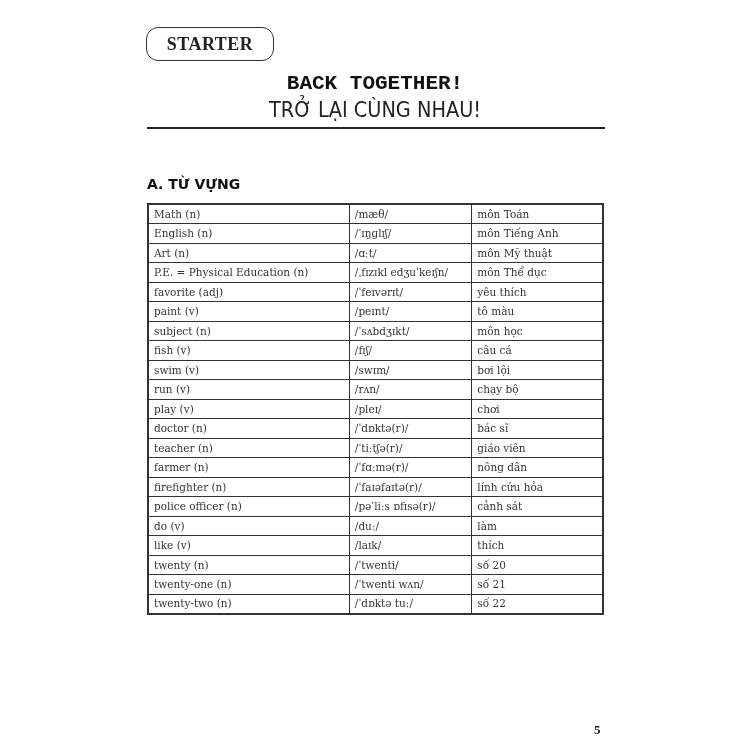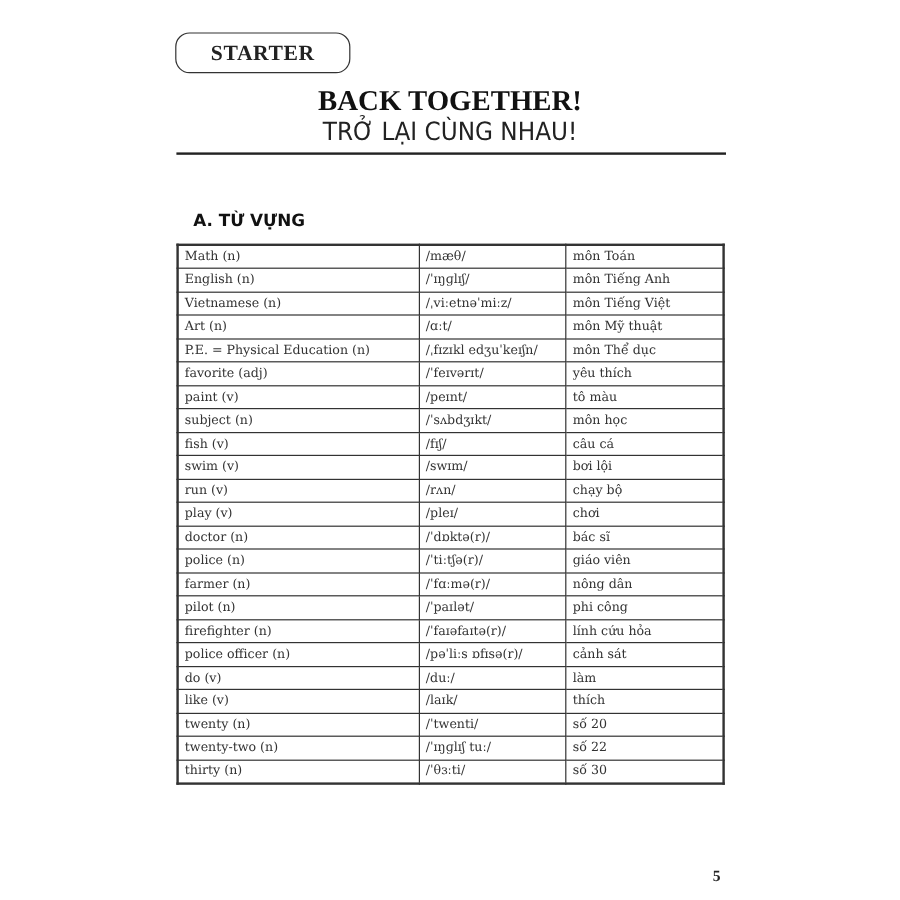--- a/index.html
+++ b/index.html
@@ -1,35 +1,35 @@
 <!DOCTYPE html>
 <html><head>
 <meta charset="utf-8">
 <style>
   html, body { margin: 0; padding: 0; background: #ffffff; }
   body { width: 750px; height: 750px; position: relative; overflow: hidden; font-family: "DejaVu Serif", serif; color: #222; }
   .starter-box {
-    position: absolute; left: 146px; top: 27px; width: 146px; height: 34px;
+    position: absolute; left: 146px; top: 27px; width: 128px; height: 34px;
     border: 1.5px solid #333; border-radius: 12px; box-sizing: border-box;
     display: flex; align-items: center; justify-content: center;
     font-family: "Liberation Serif", serif; font-weight: bold; font-size: 18px; letter-spacing: 0.5px; color: #222;
   }
   .title {
     position: absolute; left: 140px; width: 470px; top: 72px; text-align: center;
-    font-family: Liberation Serif, serif; font-weight: bold; font-size: 24px; letter-spacing: 0px; color: #111;
+    font-family: Liberation Mono, monospace; font-weight: bold; font-size: 21px; letter-spacing: 0px; color: #111;
   }
   .subtitle {
     position: absolute; left: 140px; width: 470px; top: 98px; text-align: center;
     font-family: "DejaVu Sans", sans-serif; font-weight: normal; font-size: 21px; color: #222;
     transform: scaleX(0.92);
   }
   .rule { position: absolute; left: 147px; top: 127px; width: 458px; height: 2px; background: #222; }
   .section {
     position: absolute; left: 147px; top: 176px;
-    font-family: "DejaVu Sans", sans-serif; font-weight: bold; font-size: 14px; color: #111; margin-left: 14px;
+    font-family: "DejaVu Sans", sans-serif; font-weight: bold; font-size: 14px; color: #111;
   }
   table.vocab {
     position: absolute; left: 147px; top: 203px; width: 457px;
     border-collapse: collapse; border: 2px solid #333;
     font-family: "DejaVu Serif", serif; font-size: 10.5px; color: #333;
   }
   table.vocab td {
     border: 1px solid #333; height: 19.5px; padding: 0 5px; box-sizing: border-box;
     white-space: nowrap; line-height: 1;
   }
@@ -58,25 +58,20 @@
   <tbody id="vocab-body">
       <tr>
         <td class="c1">Math (n)</td>
         <td class="c2">/mæθ/</td>
         <td class="c3">môn Toán</td>
       </tr>
       <tr>
         <td class="c1">English (n)</td>
         <td class="c2">/ˈɪŋɡlɪʃ/</td>
         <td class="c3">môn Tiếng Anh</td>
-      </tr>
-      <tr>
-        <td class="c1">Vietnamese (n)</td>
-        <td class="c2">/ˌviːetnəˈmiːz/</td>
-        <td class="c3">môn Tiếng Việt</td>
       </tr>
       <tr>
         <td class="c1">Art (n)</td>
         <td class="c2">/ɑːt/</td>
         <td class="c3">môn Mỹ thuật</td>
       </tr>
       <tr>
         <td class="c1">P.E. = Physical Education (n)</td>
         <td class="c2">/ˌfɪzɪkl edʒuˈkeɪʃn/</td>
         <td class="c3">môn Thể dục</td>
@@ -115,33 +110,28 @@
         <td class="c1">play (v)</td>
         <td class="c2">/pleɪ/</td>
         <td class="c3">chơi</td>
       </tr>
       <tr>
         <td class="c1">doctor (n)</td>
         <td class="c2">/ˈdɒktə(r)/</td>
         <td class="c3">bác sĩ</td>
       </tr>
       <tr>
-        <td class="c1">police (n)</td>
+        <td class="c1">teacher (n)</td>
         <td class="c2">/ˈtiːtʃə(r)/</td>
         <td class="c3">giáo viên</td>
       </tr>
       <tr>
         <td class="c1">farmer (n)</td>
         <td class="c2">/ˈfɑːmə(r)/</td>
         <td class="c3">nông dân</td>
-      </tr>
-      <tr>
-        <td class="c1">pilot (n)</td>
-        <td class="c2">/ˈpaɪlət/</td>
-        <td class="c3">phi công</td>
       </tr>
       <tr>
         <td class="c1">firefighter (n)</td>
         <td class="c2">/ˈfaɪəfaɪtə(r)/</td>
         <td class="c3">lính cứu hỏa</td>
       </tr>
       <tr>
         <td class="c1">police officer (n)</td>
         <td class="c2">/pəˈliːs ɒfɪsə(r)/</td>
         <td class="c3">cảnh sát</td>
@@ -155,25 +145,25 @@
         <td class="c1">like (v)</td>
         <td class="c2">/laɪk/</td>
         <td class="c3">thích</td>
       </tr>
       <tr>
         <td class="c1">twenty (n)</td>
         <td class="c2">/ˈtwenti/</td>
         <td class="c3">số 20</td>
       </tr>
       <tr>
-        <td class="c1">twenty-two (n)</td>
-        <td class="c2">/ˈɪŋɡlɪʃ tuː/</td>
-        <td class="c3">số 22</td>
+        <td class="c1">twenty-one (n)</td>
+        <td class="c2">/ˈtwenti wʌn/</td>
+        <td class="c3">số 21</td>
       </tr>
       <tr>
-        <td class="c1">thirty (n)</td>
-        <td class="c2">/ˈθɜːti/</td>
-        <td class="c3">số 30</td>
+        <td class="c1">twenty-two (n)</td>
+        <td class="c2">/ˈdɒktə tuː/</td>
+        <td class="c3">số 22</td>
       </tr>
     </tbody>
 </table>
 
 <div class="page-num">5</div>
 
 </body></html>

